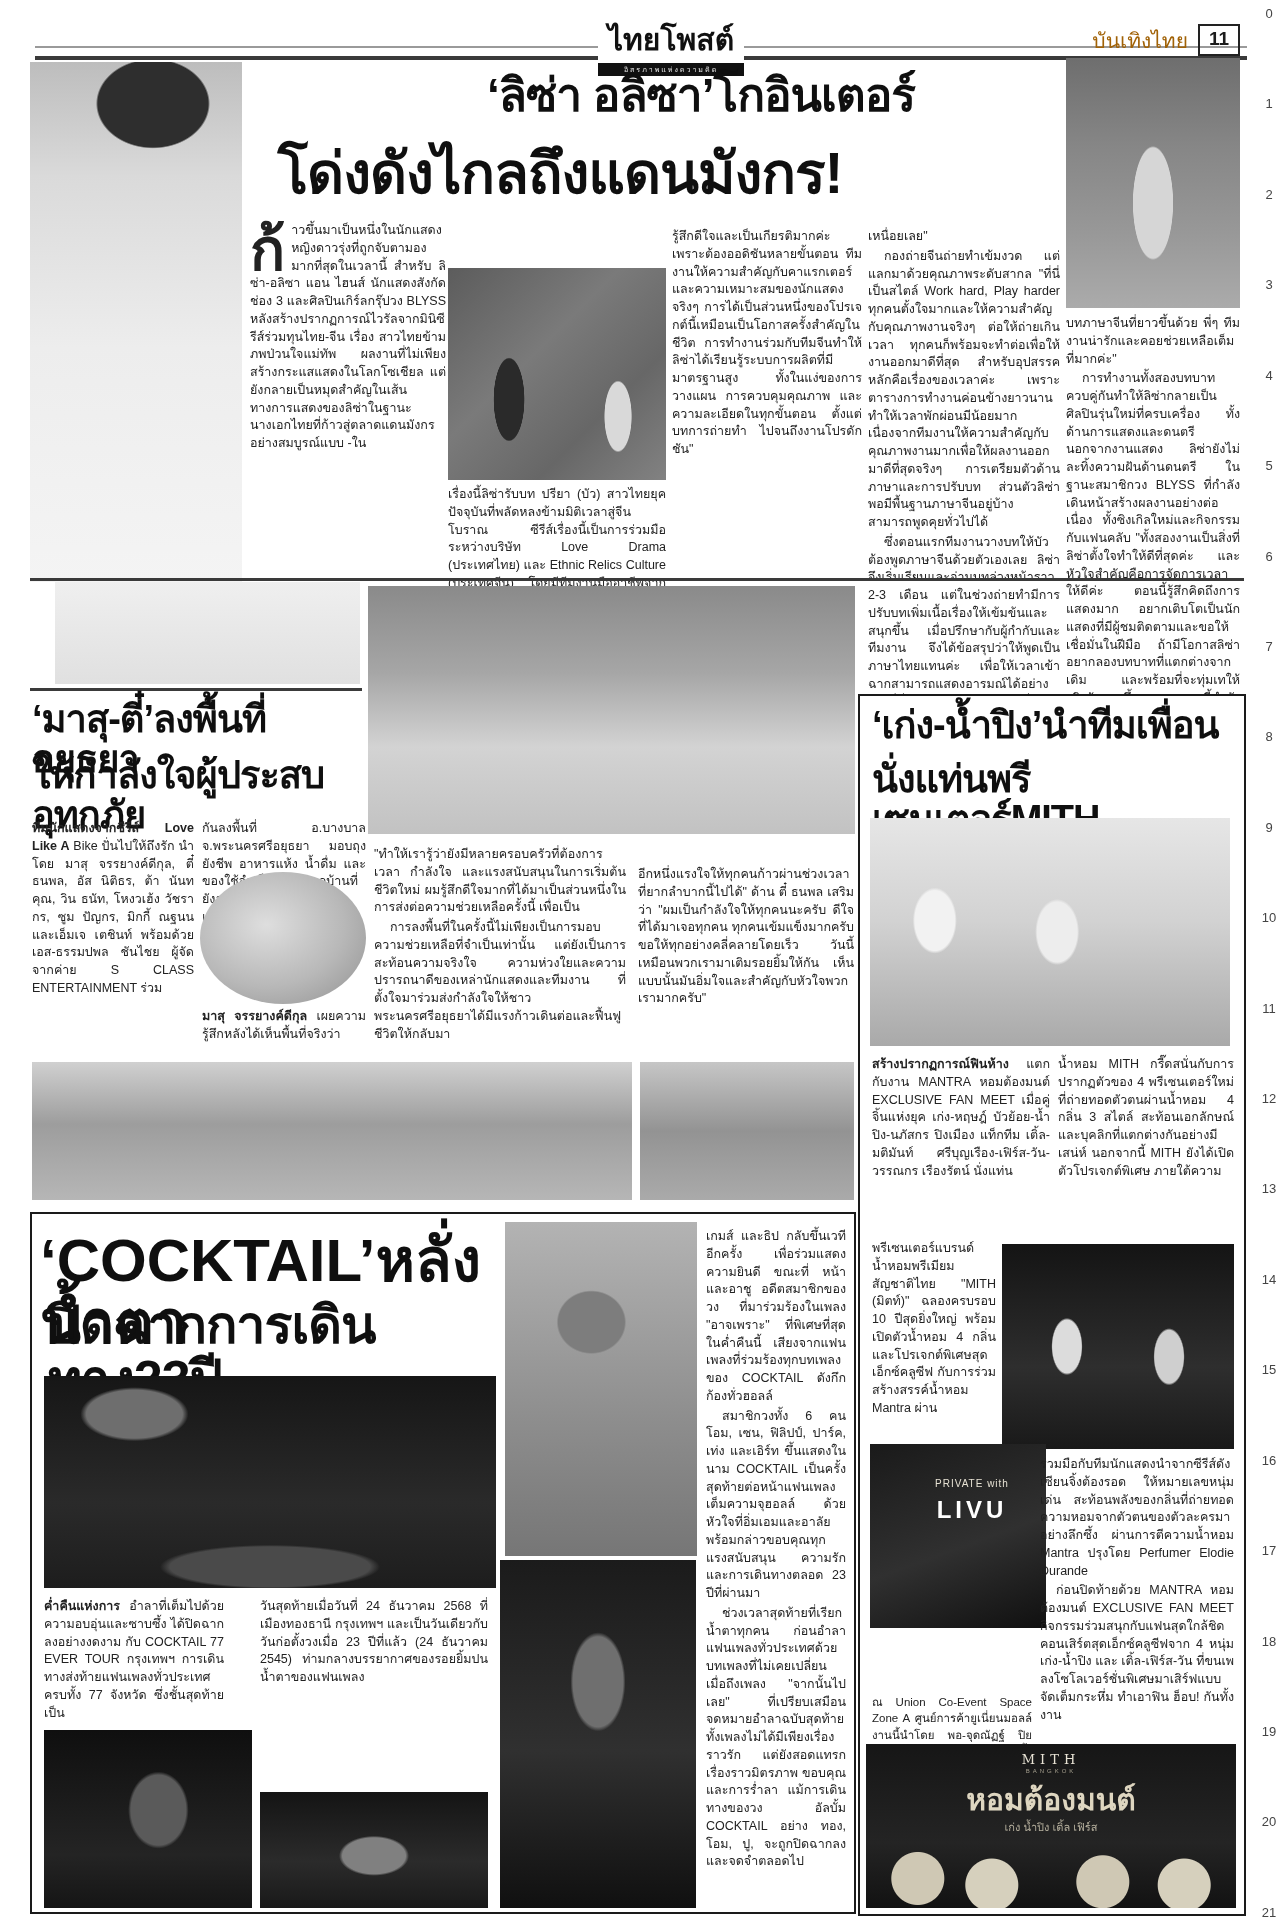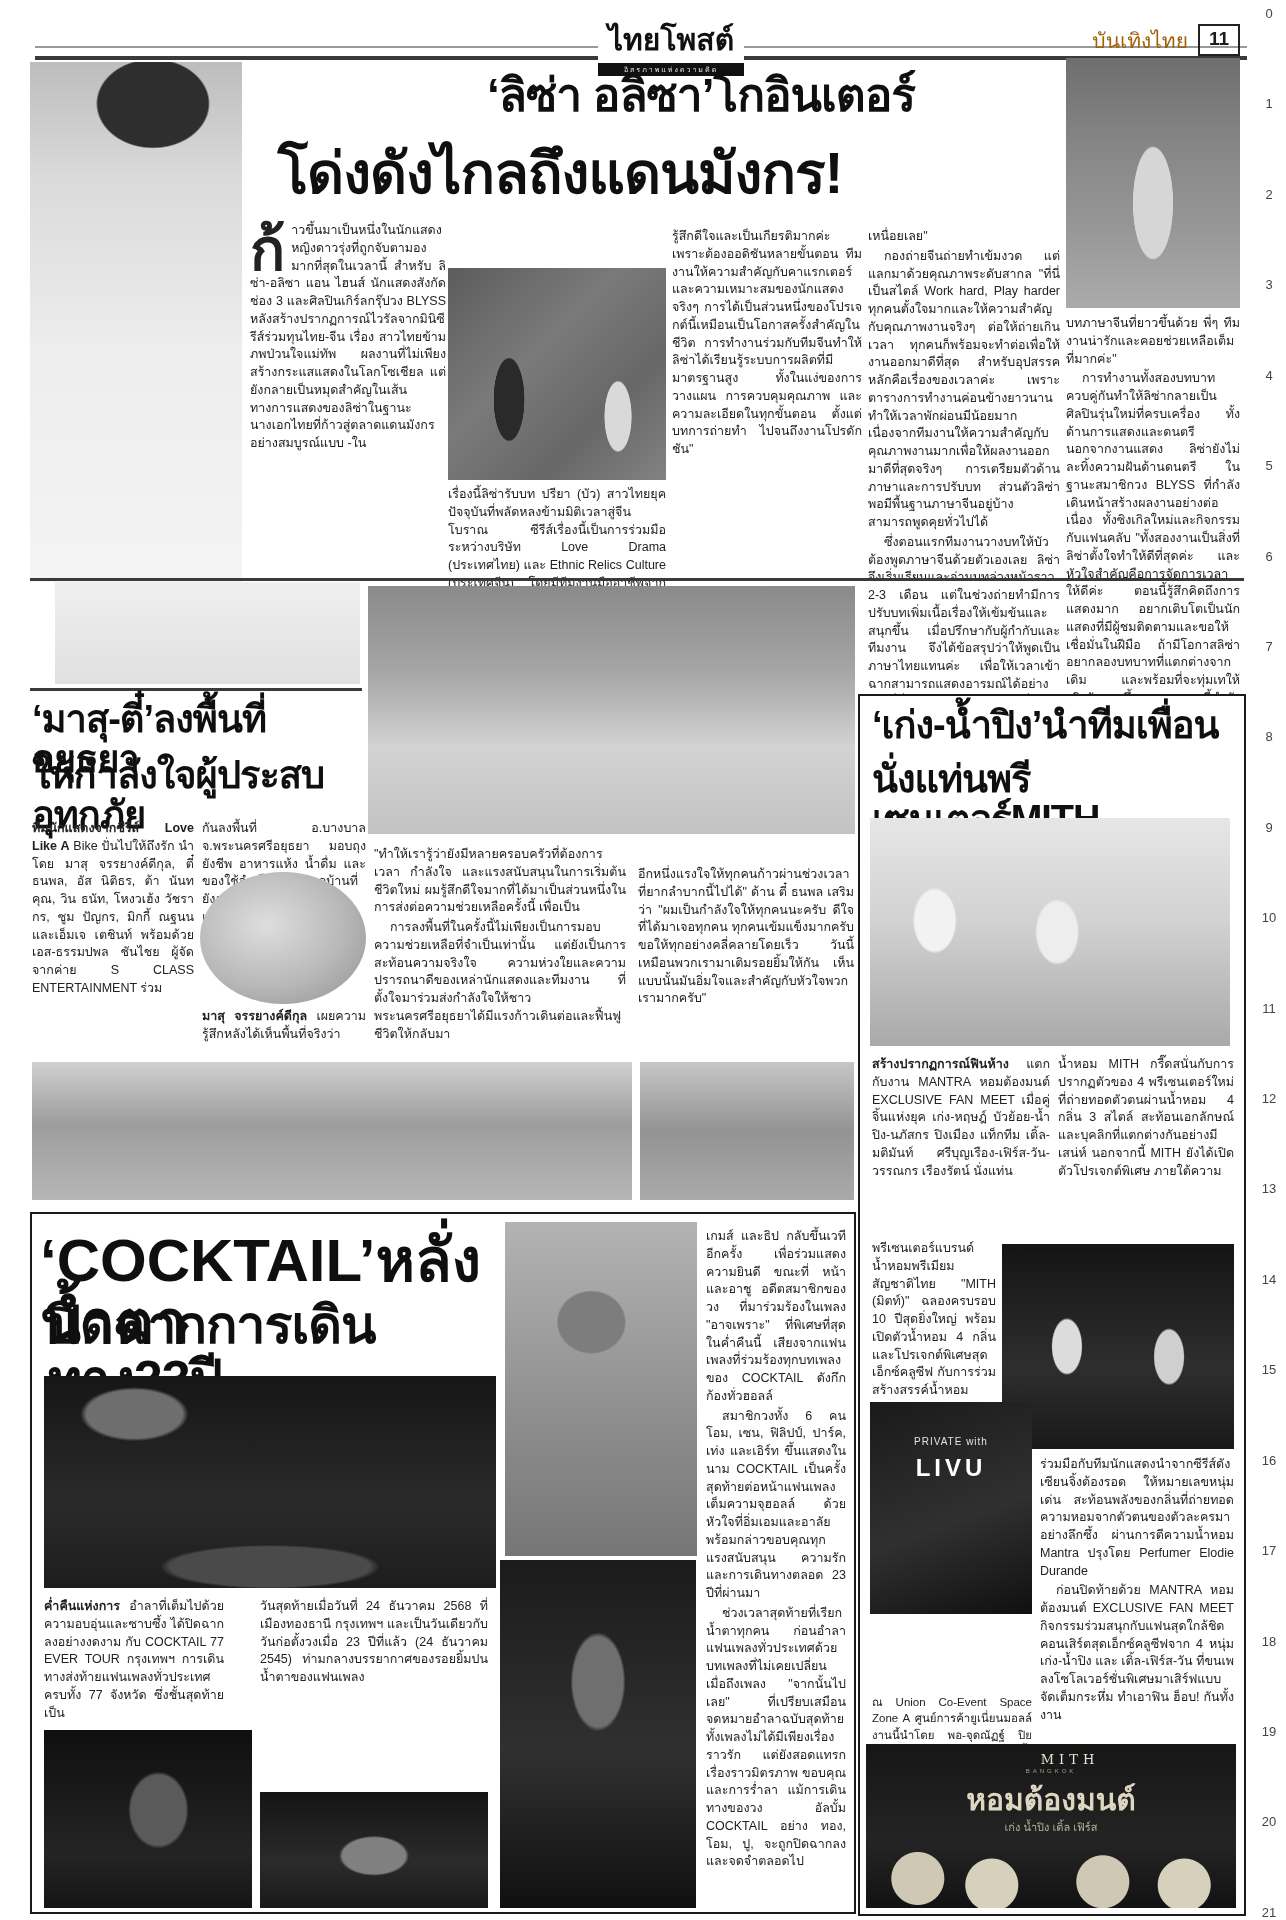--- a/index.html
+++ b/index.html
@@ -158,32 +158,32 @@
     <span>แตก กับงาน MANTRA หอมต้องมนต์ EXCLUSIVE FAN MEET เมื่อคู่จิ้นแห่งยุค เก่ง-หฤษฎ์ บัวย้อย-น้ำปิง-นภัสกร ปิงเมือง แท็กทีม เติ้ล-มติมันท์ ศรีบุญเรือง-เฟิร์ส-วัน-วรรณกร เรืองรัตน์ นั่งแท่น</span>
   </div>
   <div class="abs body" style="left:1058px;top:1056px;width:176px;height:180px;">
     <p>น้ำหอม MITH กรี๊ดสนั่นกับการปรากฏตัวของ 4 พรีเซนเตอร์ใหม่ ที่ถ่ายทอดตัวตนผ่านน้ำหอม 4 กลิ่น 3 สไตล์ สะท้อนเอกลักษณ์และบุคลิกที่แตกต่างกันอย่างมีเสน่ห์ นอกจากนี้ MITH ยังได้เปิดตัวโปรเจกต์พิเศษ ภายใต้ความ</p>
   </div>
   <div class="abs body" style="left:872px;top:1240px;width:124px;height:234px;">
     <p>พรีเซนเตอร์แบรนด์น้ำหอมพรีเมียมสัญชาติไทย "MITH (มิตท์)" ฉลองครบรอบ 10 ปีสุดยิ่งใหญ่ พร้อมเปิดตัวน้ำหอม 4 กลิ่น และโปรเจกต์พิเศษสุดเอ็กซ์คลูซีฟ กับการร่วมสร้างสรรค์น้ำหอม Mantra ผ่าน</p>
   </div>
   <div class="abs ph" style="left:1002px;top:1244px;width:232px;height:205px;background:radial-gradient(ellipse 30px 55px at 28% 50%, #dcdcdc 0%, #dcdcdc 48%, transparent 52%), radial-gradient(ellipse 30px 55px at 72% 55%, #cfcfcf 0%, #cfcfcf 48%, transparent 52%), linear-gradient(180deg,#141414,#2e2e2e 60%,#191919);"></div>
 
-  <div class="abs ph" style="left:870px;top:1402px;width:162px;height:212px;background:linear-gradient(160deg,#1a1a1a,#303030 55%,#101010);">
+  <div class="abs ph" style="left:870px;top:1444px;width:162px;height:184px;background:linear-gradient(160deg,#1a1a1a,#303030 55%,#101010);padding-left:14px;">
     <div class="ovl" style="top:34px;font-size:10px;letter-spacing:1px;">PRIVATE with</div>
     <div class="ovl" style="top:52px;font-size:24px;font-weight:bold;letter-spacing:4px;color:#fff;">LIVU</div>
   </div>
   <div class="abs body" style="left:1040px;top:1456px;width:194px;height:282px;">
     <p>ร่วมมือกับทีมนักแสดงนำจากซีรีส์ดัง เซียนจิ้งต้องรอด ให้หมายเลขหนุ่มเด่น สะท้อนพลังของกลิ่นที่ถ่ายทอดความหอมจากตัวตนของตัวละครมาอย่างลึกซึ้ง ผ่านการตีความน้ำหอม Mantra ปรุงโดย Perfumer Elodie Durande</p>
     <p class="ind">ก่อนปิดท้ายด้วย MANTRA หอมต้องมนต์ EXCLUSIVE FAN MEET กิจกรรมร่วมสนุกกับแฟนสุดใกล้ชิด คอนเสิร์ตสุดเอ็กซ์คลูซีฟจาก 4 หนุ่ม เก่ง-น้ำปิง และ เติ้ล-เฟิร์ส-วัน ที่ขนเพลงโซโลเวอร์ชั่นพิเศษมาเสิร์ฟแบบจัดเต็มกระหึ่ม ทำเอาฟิน ฮ็อบ! กันทั้งงาน</p>
   </div>
   <div class="abs body" style="left:872px;top:1694px;width:160px;height:48px;font-size:11.5px;">
     <p>ณ Union Co-Event Space Zone A ศูนย์การค้ายูเนี่ยนมอลล์ งานนี้นำโดย พอ-จุดณัฏฐ์ ปิยวัชรวงศ์ นักออกแบบและผู้ก่อตั้งแบรนด์</p>
   </div>
 
   <div class="abs ph" style="left:866px;top:1744px;width:370px;height:164px;background:radial-gradient(circle at 14% 82%, #cfc8b4 0 26px, transparent 27px), radial-gradient(circle at 34% 86%, #d6d0bd 0 26px, transparent 27px), radial-gradient(circle at 64% 84%, #cfc8b4 0 26px, transparent 27px), radial-gradient(circle at 86% 86%, #d6d0bd 0 26px, transparent 27px), linear-gradient(180deg,#161616,#242424 60%,#121212);">
-    <div class="ovl" style="top:8px;font-size:13px;letter-spacing:5px;font-family:'DejaVu Serif',serif;padding-left:19px;">MITH</div>
+    <div class="ovl" style="top:8px;font-size:13px;letter-spacing:5px;font-family:'DejaVu Serif',serif;">MITH</div>
     <div class="ovl" style="top:24px;font-size:6px;letter-spacing:3px;color:#a59f8e;">BANGKOK</div>
     <div class="ovl" style="top:32px;font-size:30px;font-weight:bold;font-family:'DejaVu Serif',serif;color:#ded6c0;">หอมต้องมนต์</div>
     <div class="ovl" style="top:74px;font-size:11px;color:#b5af9d;">เก่ง น้ำปิง เติ้ล เฟิร์ส</div>
   </div>
 
 </div>
 
 </body></html>

